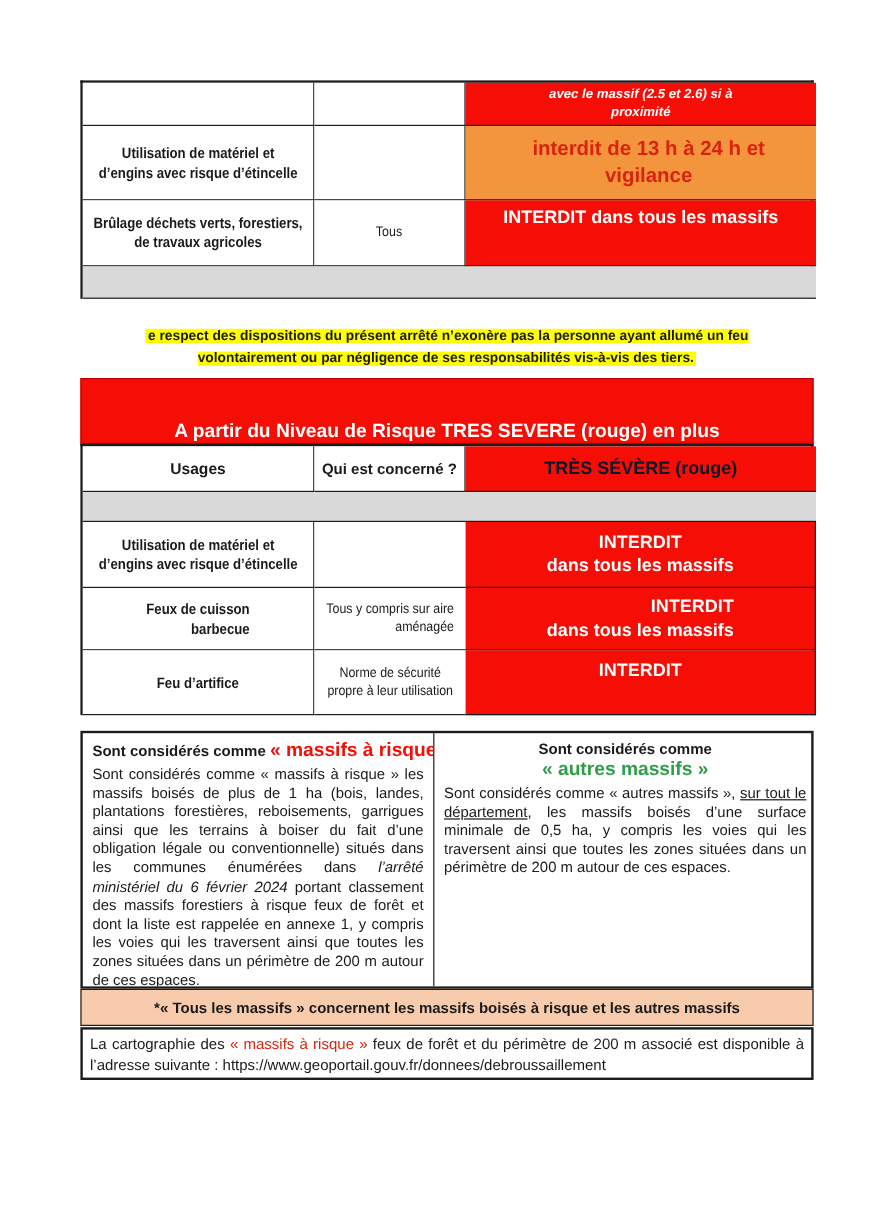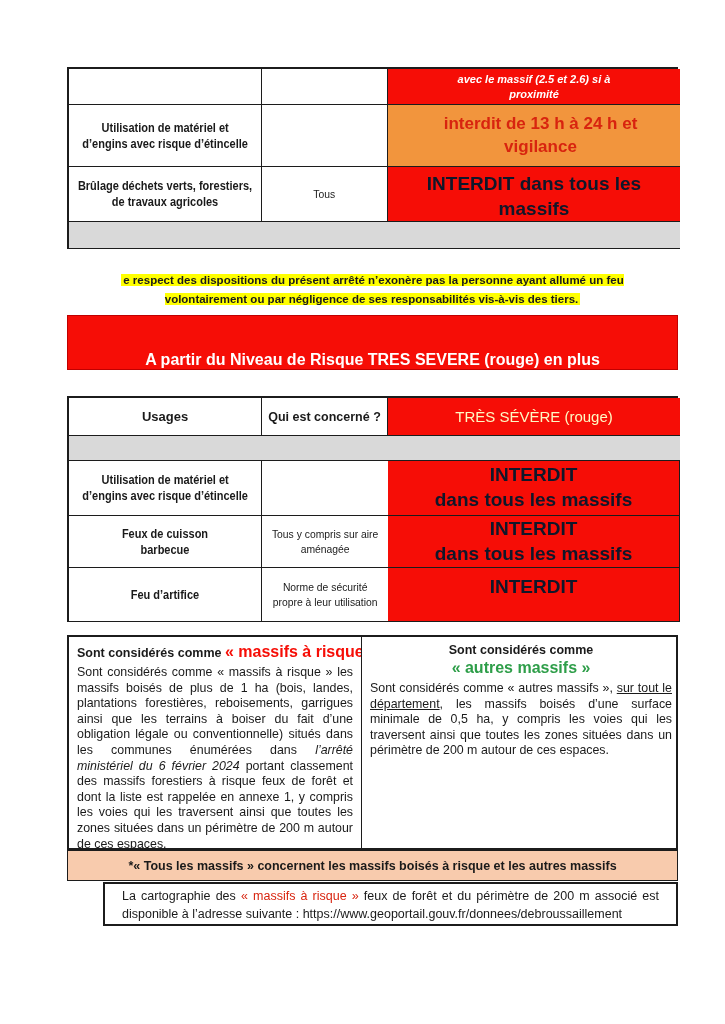--- a/index.html
+++ b/index.html
@@ -27,63 +27,63 @@
     border-bottom:1px solid var(--ink);border-right:none;
   }
   .ct{font-weight:bold;font-size:12.5px;line-height:1.28;white-space:pre;
       display:inline-block;transform:scaleX(.88);transform-origin:center;}
   .who-txt{font-weight:normal;font-size:11.5px;line-height:1.3;white-space:pre;
       display:inline-block;transform:scaleX(.9);transform-origin:center;}
   .bg-red{background:var(--red);}
   .bg-orange{background:var(--orange);padding-left:16px;}
   .st-italic{color:#fff;font-weight:bold;font-style:italic;font-size:11px;line-height:1.35;white-space:pre-line;}
   .st-orange{color:var(--red-text);font-weight:bold;font-size:17px;line-height:1.3;white-space:pre-line;}
-  .st-white{color:#0f172a;font-weight:bold;font-size:19px;line-height:1.3;white-space:pre-line;}
+  .st-white{color:#ffffff;font-weight:bold;font-size:15px;line-height:1.3;white-space:pre-line;}
   .v-top{justify-content:flex-start;padding-top:5px;}
   .hdr{font-weight:bold;font-size:13px;}
-  .hdr-severe{color:#fef9c3;font-weight:normal;font-size:15px;}
+  .hdr-severe{color:#0f172a;font-weight:bold;font-size:15px;}
 
   
   .t1-r0{height:36px;} .t1-r1{height:62px;} .t1-r2{height:55px;} .t1-gray{height:27px;}
   
-  .t2-h{height:38px;} .t2-gray{height:25px;} .t2-r0{height:55px;} .t2-r1{height:52px;} .t2-r2{height:54px;}
+  .t2-h{height:38px;} .t2-gray{height:25px;} .t2-r0{height:55px;} .t2-r1{height:52px;text-align:right;} .t2-r2{height:54px;}
 
   
   .note{margin-top:21px;text-align:center;height:36px;}
   .note span{
     background:var(--yellow);font-weight:bold;font-size:11.5px;line-height:18px;
     white-space:pre-line;padding:0 2px;
   }
   .banner-red{
     margin-top:9px;height:55px;background:var(--red);border:1px solid #c00000;
     display:flex;align-items:flex-end;justify-content:center;
     color:#fff;font-weight:bold;font-size:16px;text-align:center;
   }
-  .tbl2{margin-top:26px;}
+  .tbl2{}
 
   
   .defs{margin-top:13px;display:grid;grid-template-columns:293px 318px;border:2px solid var(--ink);height:215px;}
   .def{padding:5px 8px 4px 8px;overflow:hidden;}
   .def-left{border-right:1px solid var(--ink);}
   .def-title{font-weight:bold;font-size:12.5px;line-height:20px;white-space:nowrap;}
   .term-red{color:var(--red);font-size:16px;font-weight:bold;}
   .term-green{color:var(--green);font-size:16px;font-weight:bold;}
   .def-title-center{text-align:center;font-weight:bold;font-size:12.5px;line-height:17px;margin-bottom:3px;}
   .def-body{font-size:12.4px;line-height:15.6px;text-align:justify;margin-top:2px;}
   .b{font-weight:normal;} .i{font-style:italic;} .u{text-decoration:underline;} .red{color:var(--red-text);}
 
   
   .banner-peach{
     height:31px;background:var(--peach);border:1px solid var(--ink);
     display:flex;align-items:center;justify-content:center;
     font-weight:bold;font-size:12.5px;text-align:center;
   }
   .carto{
     margin-top:1px;height:44px;border:2px solid var(--ink);
-    padding:3px 17px;font-size:12.5px;line-height:18px;text-align:justify;overflow:hidden;margin-left:36px;
+    padding:3px 6px;font-size:12.5px;line-height:18px;text-align:justify;overflow:hidden;
   }
 </style>
 </head>
 <body>
 
 <div class="page">
 
   <div class="tbl">
     <div class="cell t1-r0">
         <span class="ct"></span>

